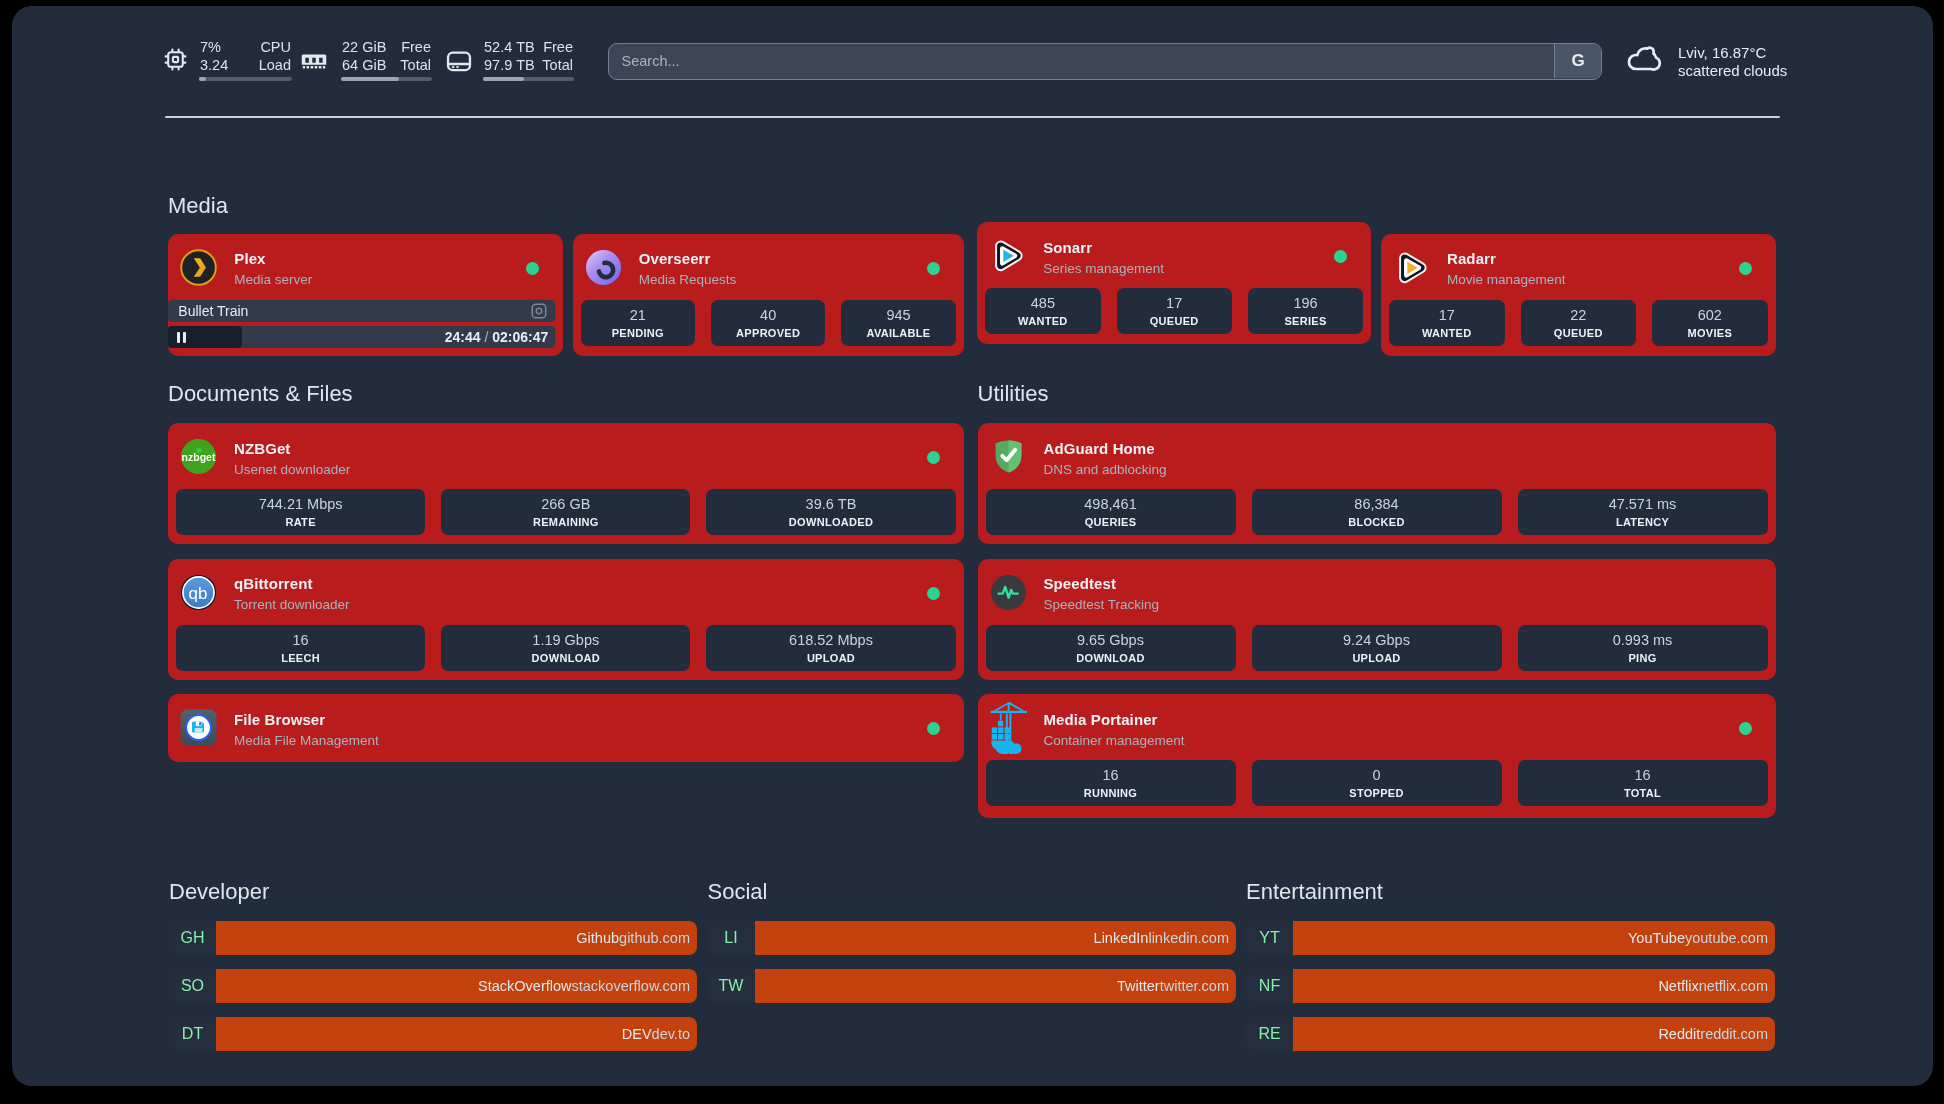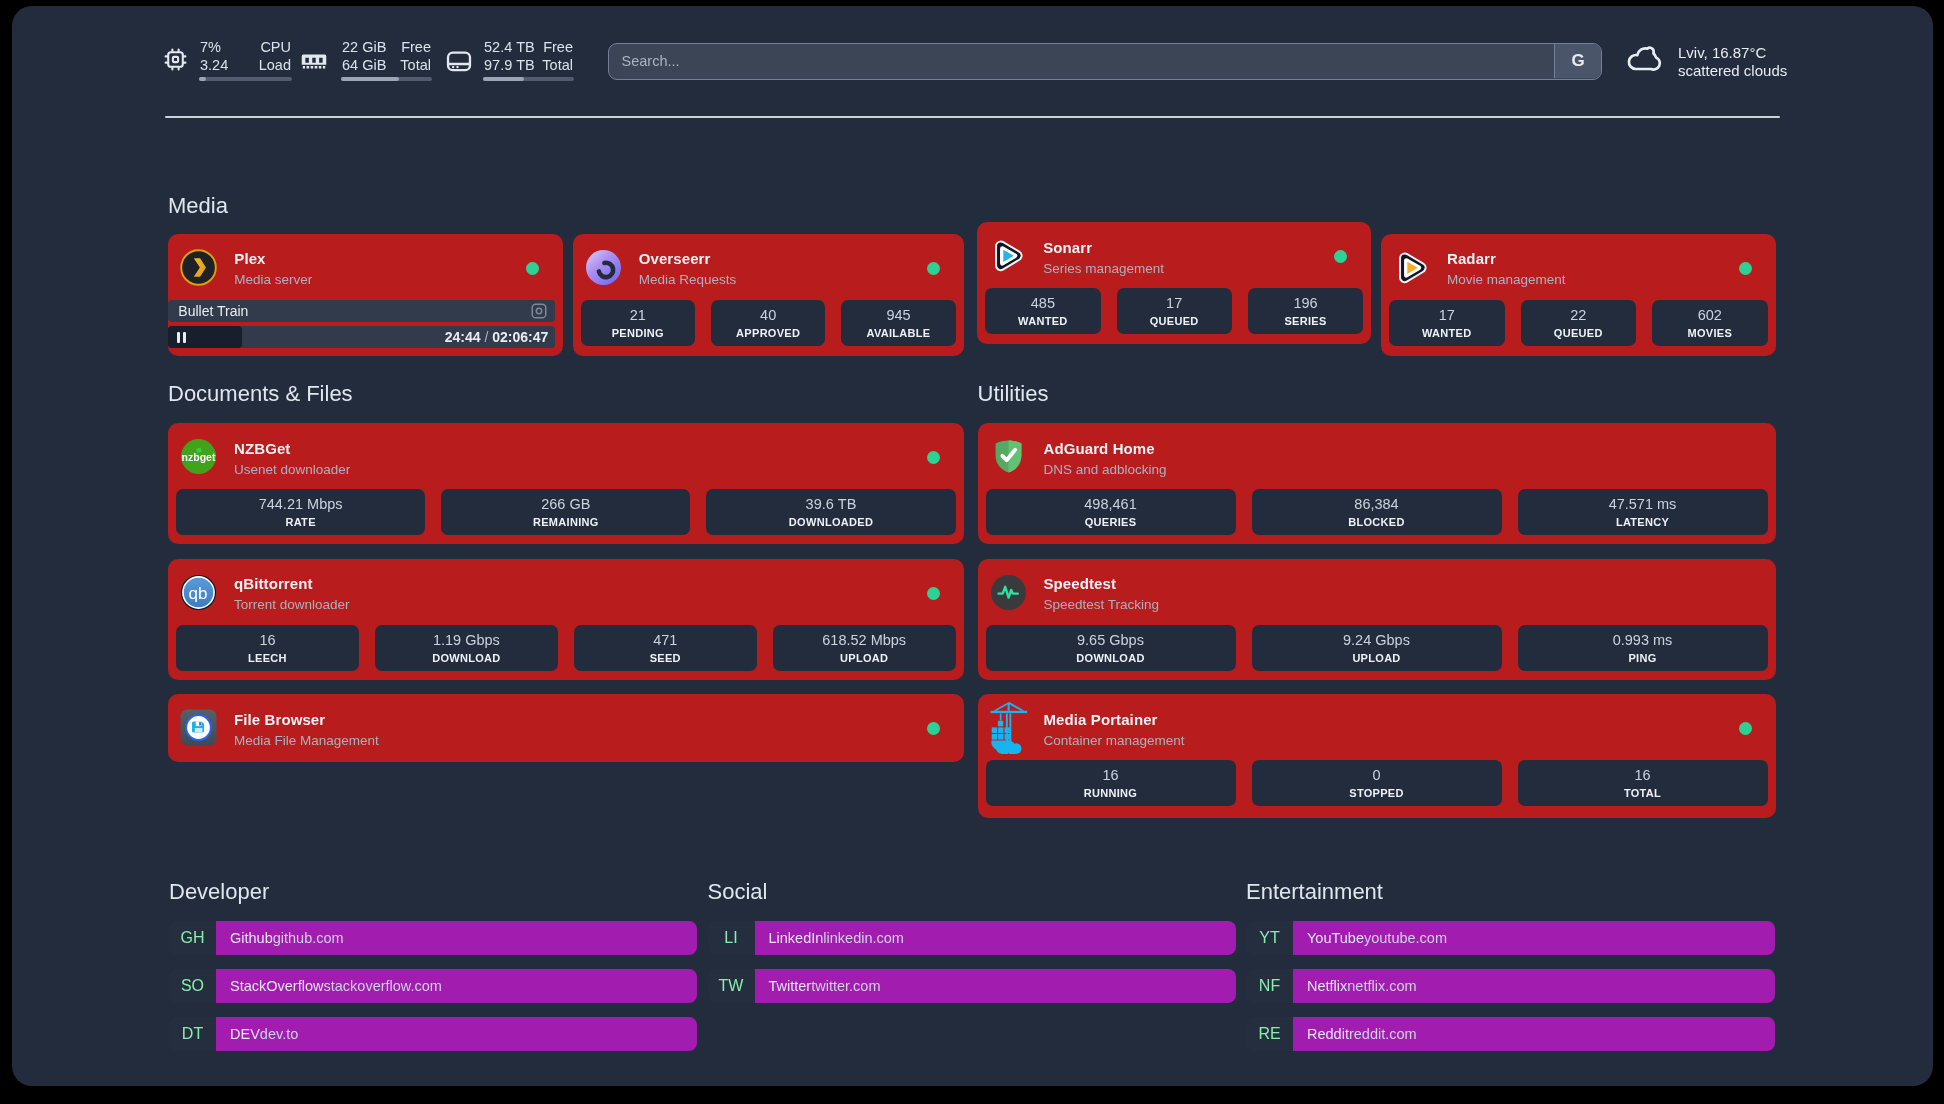--- a/index.html
+++ b/index.html
@@ -14,21 +14,21 @@
 .sb{flex:1;background:#232c3c;border-radius:7px;text-align:center;padding-top:7px}
 .sv{font-size:14.5px;color:#cbd3df;line-height:16px}
 .sl{font-size:11px;font-weight:700;color:#eef2f8;line-height:15px;letter-spacing:.3px;margin-top:3px}
 .hgroup{position:absolute;color:#dce2ec;font-size:14.5px;line-height:17.5px}
 .hl{display:flex;justify-content:space-between}
 .bar{position:absolute;height:4.5px;border-radius:2.5px;background:#515c6f}
 .fill{position:absolute;left:0;top:0;height:4.5px;border-radius:2.5px;background:#9ba5b6}
 .sechead{position:absolute;font-size:22px;font-weight:400;color:#e1e6ee;line-height:27px}
 .bmrow{position:absolute;height:34px;border-radius:8px;overflow:hidden;display:flex}
 .bmab{width:47px;background:#252e3e;color:#86efac;font-size:16px;font-weight:500;display:flex;align-items:center;justify-content:center;flex:none}
-.bmpill{flex:1;background:#a21caf;display:flex;align-items:center;justify-content:flex-start;padding:0 7px 0 14px}
+.bmpill{flex:1;background:#c2410c;display:flex;align-items:center;justify-content:flex-end;padding:0 7px 0 14px}
 .bmname{font-size:14.5px;color:#e2e8f0}
 .bmdom{font-size:14.5px;color:#ccd4df}
 .prow{position:absolute;left:0;right:8px;height:22px;border-radius:4px;background:#313b4b}
 </style></head><body>
 <div id="panel"></div>
 
 <div>
 <div class="abs" style="left:163px;top:47px;width:26px;height:26px"><svg width="25" height="25" viewBox="0 0 24 24" fill="none" stroke="#e3e8f0" stroke-width="2" stroke-linecap="round">
         <rect x="5" y="5" width="14" height="14" rx="2.5"></rect>
         <rect x="9.5" y="9.5" width="5" height="5" rx="1"></rect>
@@ -247,24 +247,20 @@
     <div class="sub">Torrent downloader</div>
     <div class="dot" style="right:24px"></div>
     <div class="stats">
       <div class="sb">
         <div class="sv">16</div>
         <div class="sl">LEECH</div>
       </div>
       <div class="sb">
         <div class="sv">1.19&nbsp;Gbps</div>
         <div class="sl">DOWNLOAD</div>
-      </div>
-      <div class="sb">
-        <div class="sv">471</div>
-        <div class="sl">SEED</div>
       </div>
       <div class="sb">
         <div class="sv">618.52&nbsp;Mbps</div>
         <div class="sl">UPLOAD</div>
       </div>
     </div>
   </div>
 <div class="card" style="left:168.0px;top:694px;width:795.6px;height:67.5px">
     <div class="ic" style=""><svg width="37" height="37" viewBox="0 0 37 37">
         <defs>

